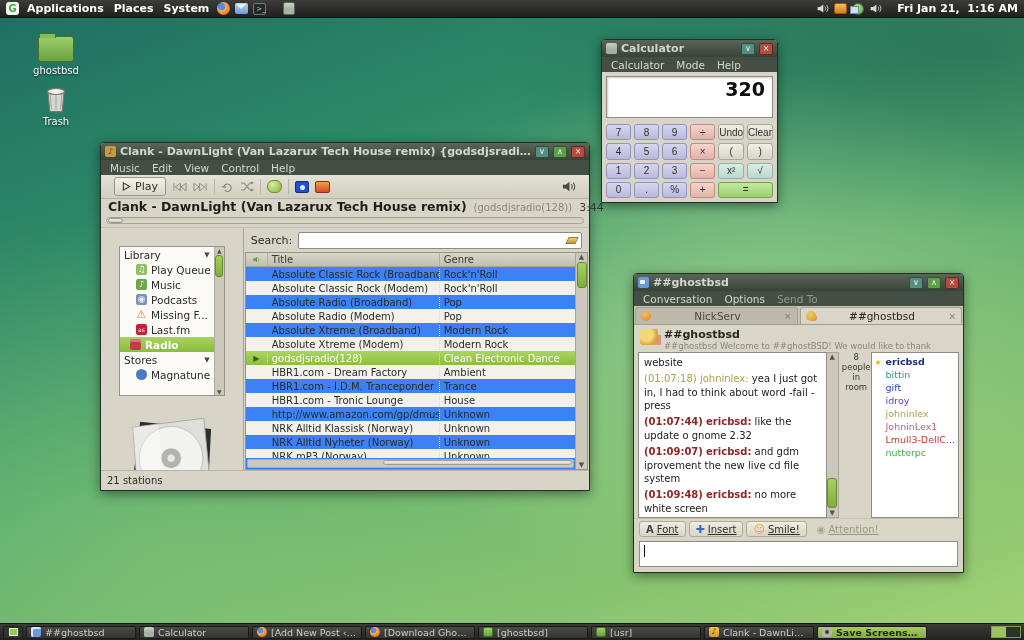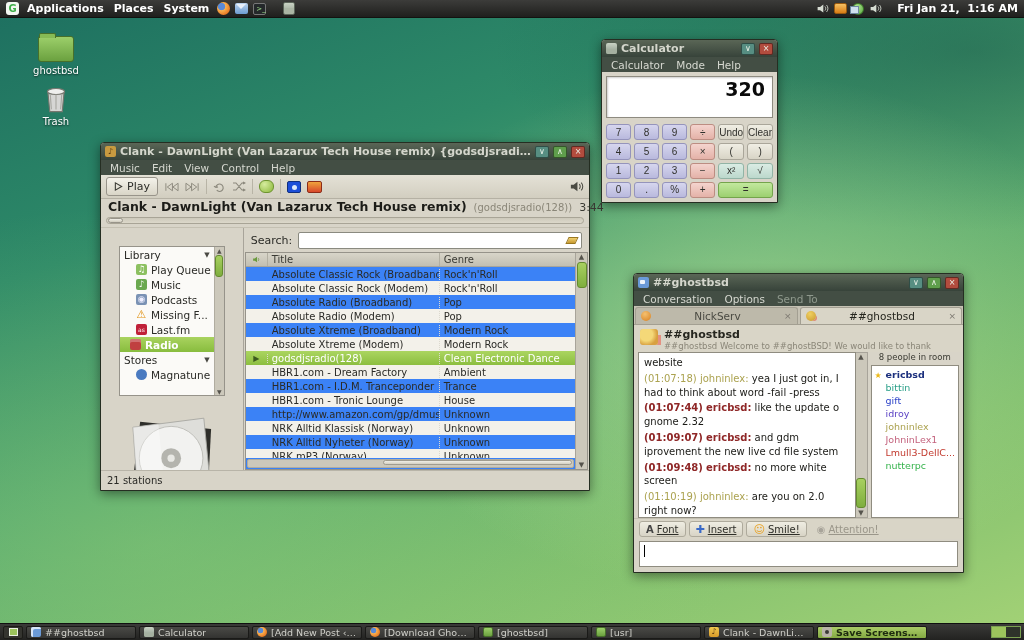--- a/index.html
+++ b/index.html
@@ -39,21 +39,21 @@
 .menubar{height:15px;flex:0 0 15px;display:flex;align-items:center;gap:2px;padding:0 4px;background:#434e44;font-size:10.5px;color:#d6d8d0}
 .menubar span{padding:0 5px;white-space:nowrap}
 .menubar span[data-state="disabled"]{color:#8f998d}
 .appico{width:11px;height:11px;border-radius:2px;flex:0 0 11px}
 .ico-music{background:#c89a40;color:#5a3a10;font-size:8px;line-height:11px;text-align:center}
 .ico-chat{background:#6a9ad8;position:relative}
 .ico-chat::before{content:"";position:absolute;left:2px;top:3px;width:5px;height:4px;background:#eef4fc;border-radius:1px}
 .ico-calc{background:linear-gradient(#c9d2c4,#8a988a);box-shadow:inset 0 -5px 0 #a5b0a0}
 
 #music{left:100px;top:142px;width:490px;height:349px;z-index:10}
-.toolbar{flex:0 0 24px;display:flex;align-items:center;gap:6px;padding:0 5px;background:linear-gradient(#e4e1d6,#d2cec0);border-bottom:1px solid #b5b1a4}
+.toolbar{flex:0 0 24px;display:flex;align-items:center;gap:6px;padding:0 13px;background:linear-gradient(#e4e1d6,#d2cec0);border-bottom:1px solid #b5b1a4}
 .play-btn{display:flex;align-items:center;gap:4px;height:19px;padding:0 7px;font-size:11px;color:#2c2c28;border:1px solid #98948a;border-radius:3px;background:linear-gradient(#f4f2ea,#d9d5c7)}
 .tbico{color:#8b887c;display:flex;align-items:center}
 .tbsep{width:1px;height:15px;background:#b8b4a6}
 .pill-green{width:15px;height:13px;border-radius:6px;background:radial-gradient(circle at 35% 30%,#d6ec9e,#8cb83c);border:1px solid #6d9430}
 .sq-blue{width:14px;height:12px;background:#1c4ed8;border:1px solid #10307e;border-radius:2px;position:relative}
 .sq-blue::before{content:"";position:absolute;left:4px;top:3px;width:5px;height:5px;border-radius:50%;background:#dce8fa}
 .fold-red{width:15px;height:12px;background:linear-gradient(#f0a43c,#d8482c);border:1px solid #8c2c18;border-radius:2px}
 .trackline{flex:0 0 18px;display:flex;align-items:baseline;gap:7px;padding:0 7px;background:#d8d4c8}
 .track-title{font-weight:bold;font-size:12.5px;color:#1c1c18;white-space:nowrap}
 .track-src{font-size:10px;color:#8a8678}
@@ -131,21 +131,21 @@
 .ch-name{font-size:11px;font-weight:bold;color:#26261f;line-height:1.2}
 .ch-topic{font-size:8.5px;color:#8a8678;white-space:nowrap;overflow:hidden;max-width:268px}
 .chat-body{flex:1;display:flex;padding:0 4px;overflow:hidden}
 .chat-log{flex:1;background:#fff;border:1px solid #8f8c80;padding:1px 5px;font-size:10px;line-height:1.38;color:#1a1a16;overflow:hidden}
 .msg{margin:2px 0}
 .msg-time:empty,.msg-nick:empty,.msg-emote:empty{display:none}
 .msg[data-who="other"] .msg-time,.msg[data-who="other"] .msg-nick{color:#aba24f}
 .msg[data-who="self"] .msg-time,.msg[data-who="self"] .msg-nick{color:#8f2727;font-weight:bold}
 .chat-scroll{flex:0 0 12px;background:#ccc8bb;border:1px solid #a8a49a;border-left:none;display:flex;flex-direction:column;align-items:center;font-size:7px;color:#55534c}
 .chat-scroll .cthumb{width:10px;height:30px;border-radius:3px;background:linear-gradient(#a8d060,#7fae3e);border:1px solid #648c2e;margin-top:auto;margin-bottom:1px}
-.people{flex:0 0 74px;display:flex;flex-direction:column;margin-left:3px}
+.people{flex:0 0 74px;display:flex;flex-direction:row;margin-left:3px}
 .people-head{flex:0 0 13px;font-size:8.5px;color:#3a3a32;text-align:center}
 .people-list{flex:1;background:#fff;border:1px solid #8f8c80;padding:2px 1px;font-size:9.5px;overflow:hidden}
 .person{height:13px;display:flex;align-items:center;gap:2px;padding:0 2px;white-space:nowrap;overflow:hidden}
 .person-badge{flex:0 0 9px}
 .person-badge[data-badge="founder-star"]::before{content:"★";color:#edb918;font-size:8px}
 .chat-toolbar{flex:0 0 21px;display:flex;align-items:center;gap:3px;padding:0 5px;background:#d9d5c7;border-top:1px solid #c4c0b2}
 .cbtn{display:flex;align-items:center;gap:3px;height:16px;padding:0 6px;font-size:10px;color:#2e2e28;border:1px solid #aeaa9c;border-radius:3px;background:linear-gradient(#efede2,#d8d4c6)}
 .cbtn[data-state="disabled"]{border-color:transparent;background:none;color:#9a968a}
 .cbtn .u{text-decoration:underline}
 .i-font{font-weight:bold;color:#444;font-size:10px}

